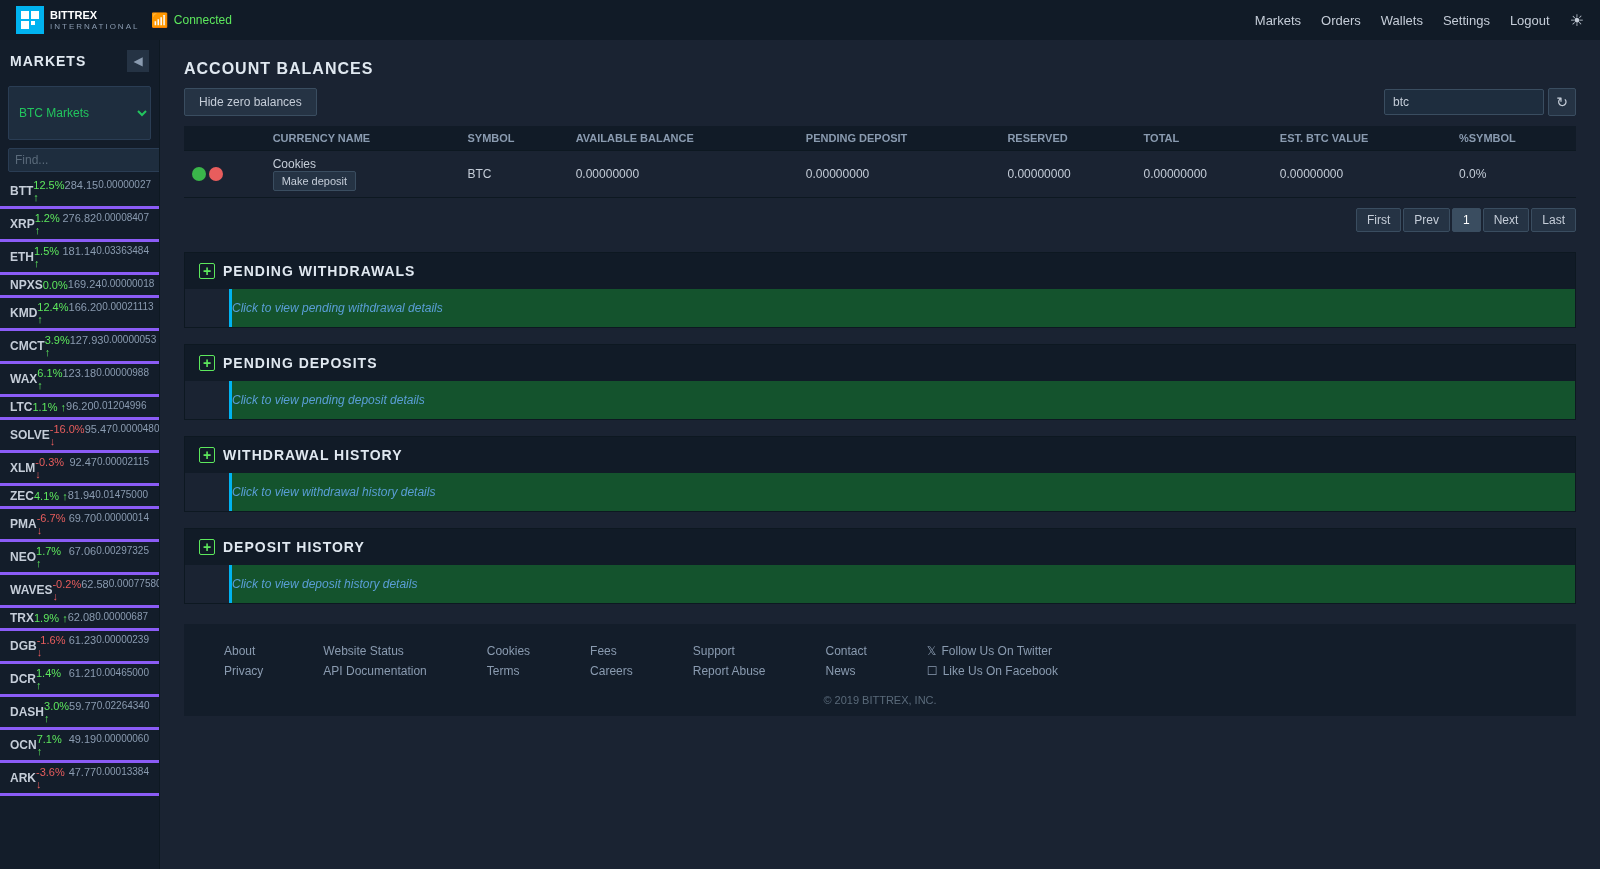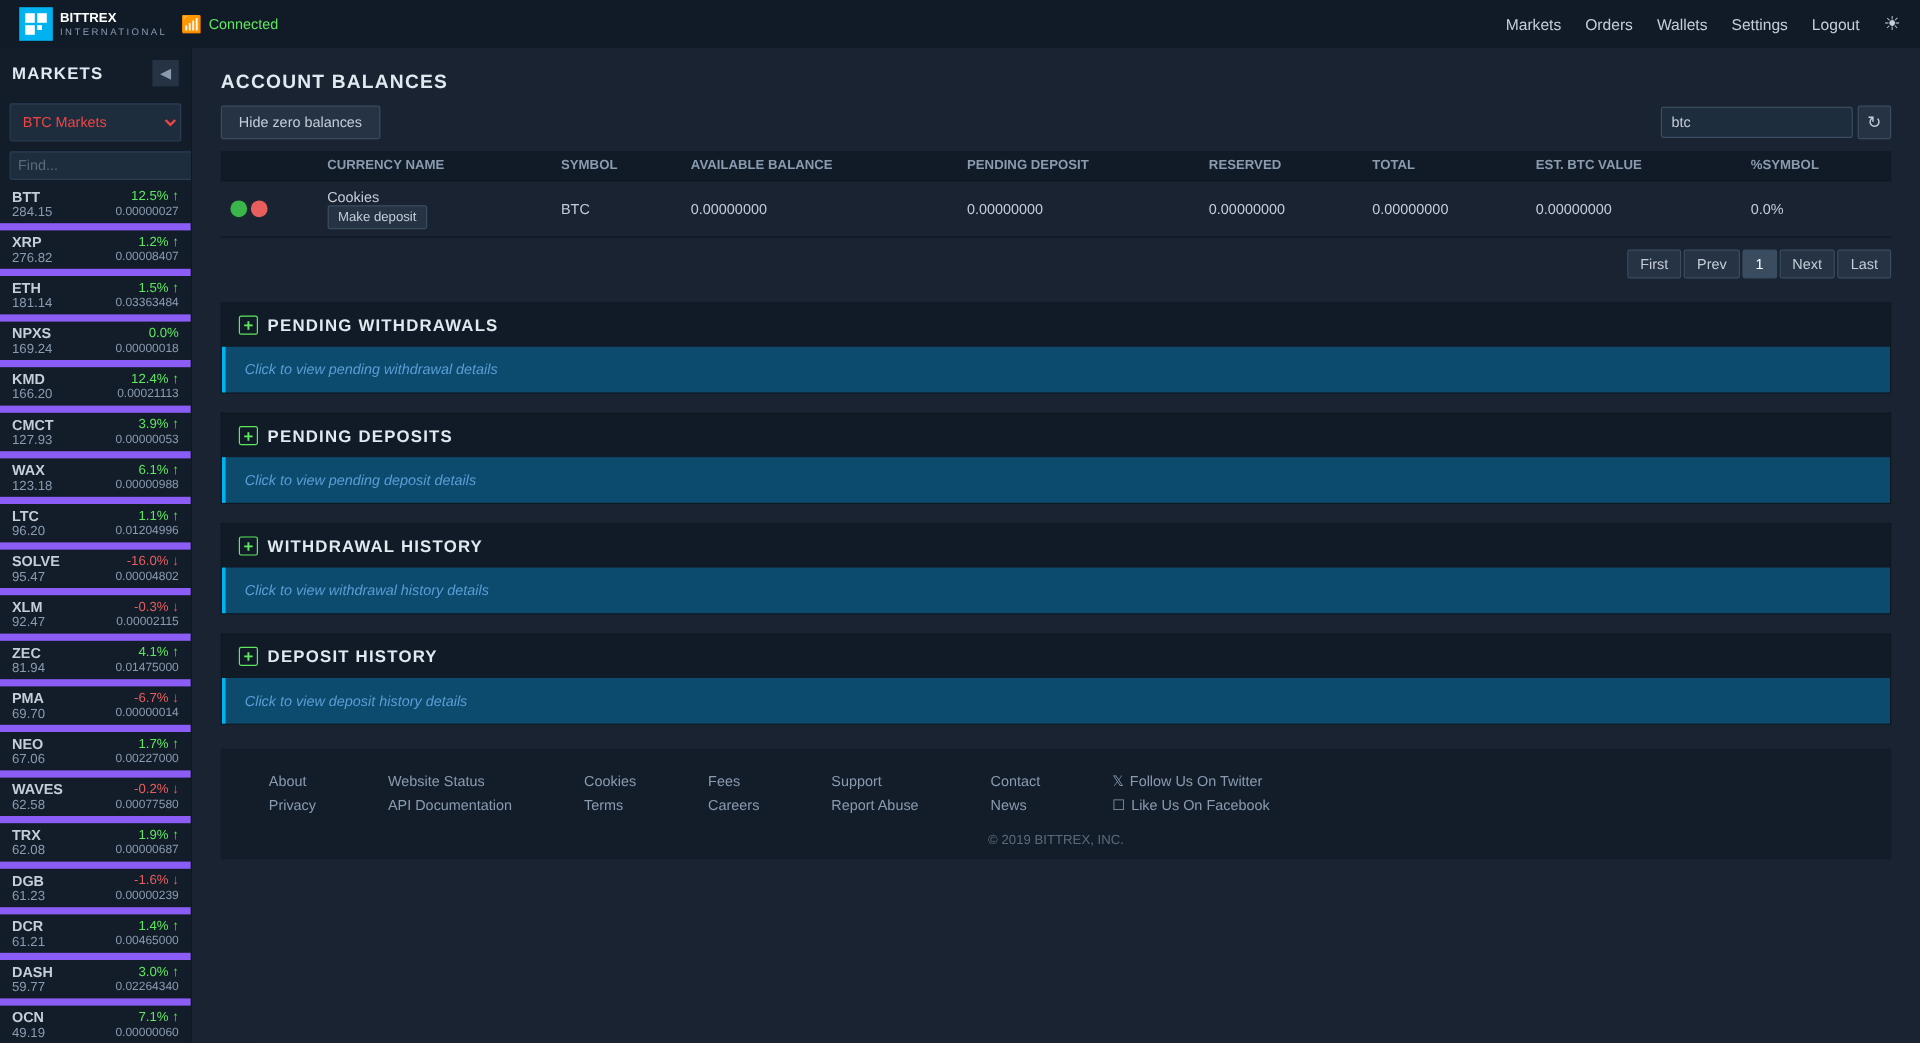--- a/index.html
+++ b/index.html
@@ -20,27 +20,27 @@
 
     
     .main-layout { display: flex; height: calc(869px - 40px); }
 
     
     .sidebar { width: 160px; background: #131d2a; border-right: 1px solid #0d1821; flex-shrink: 0; overflow-y: auto; }
     .sidebar-header { display: flex; align-items: center; justify-content: space-between; padding: 10px 10px; }
     .sidebar-title { font-size: 14px; font-weight: bold; color: #e0e8f0; letter-spacing: 1px; }
     .sidebar-collapse { background: #253344; border: none; color: #8a9bb0; cursor: pointer; width: 22px; height: 22px; display: flex; align-items: center; justify-content: center; font-size: 12px; }
     .market-select-row { padding: 4px 8px; }
-    .market-select { background: #1e2d3e; border: 1px solid #2a3d54; color: #ef4444; width: 100%; padding: 7px 6px; font-size: 12px; border-radius: 2px; }
+    .market-select { background: #1e2d3e; border: 1px solid #2a3d54; color: #22c55e; width: 100%; padding: 18px 6px; font-size: 12px; border-radius: 2px; }
     .search-row { display: flex; align-items: center; padding: 4px 8px; gap: 4px; }
     .search-input { background: #1e2d3e; border: 1px solid #2a3d54; color: #c5cdd8; flex: 1; padding: 4px 6px; font-size: 12px; border-radius: 2px; }
     .search-input::placeholder { color: #5a6a7a; }
 
     .market-list { overflow-y: auto; }
-    .market-item { display: flex; flex-direction: column; padding: 3px 10px; border-bottom: 6px solid #8b5cf6; cursor: pointer; }
+    .market-item { display: flex; padding: 3px 10px; border-bottom: 3px solid #8b5cf6; cursor: pointer; }
     .market-item-top { display: flex; justify-content: space-between; align-items: center; }
     .market-name { color: #c5cdd8; font-weight: bold; font-size: 12px; }
     .market-change { font-size: 11px; }
     .market-change.up { color: #5de85d; }
     .market-change.down { color: #e85d5d; }
     .market-item-bottom { display: flex; justify-content: space-between; }
     .market-price { color: #8a9bb0; font-size: 11px; }
     .market-btc { color: #8a9bb0; font-size: 10px; }
 
     
@@ -74,21 +74,21 @@
     
     .pagination { display: flex; justify-content: flex-end; gap: 2px; margin-bottom: 20px; }
     .page-btn { background: #253344; border: 1px solid #3a4d60; color: #c5cdd8; padding: 4px 10px; cursor: pointer; font-size: 12px; border-radius: 2px; }
     .page-btn.active { background: #3a4d60; color: #fff; }
 
     
     .collapsible-section { margin-bottom: 16px; border: 1px solid #0d1821; }
     .section-header { display: flex; align-items: center; gap: 8px; background: #111b27; padding: 10px 14px; cursor: pointer; }
     .section-expand-icon { color: #5de85d; font-size: 14px; width: 16px; height: 16px; display: flex; align-items: center; justify-content: center; border: 1px solid #5de85d; border-radius: 2px; font-weight: bold; }
     .section-name { font-size: 14px; font-weight: bold; color: #e0e8f0; letter-spacing: 1px; }
-    .section-body { background: #0c4a6e; border-left: 3px solid #00b3f0; padding: 12px 16px; }
+    .section-body { background: #14532d; border-left: 3px solid #00b3f0; padding: 12px 0; margin-left: 44px; }
     .section-body a { color: #5a9ed6; font-size: 12px; text-decoration: none; font-style: italic; }
 
     
     .footer { background: #131d2a; padding: 20px 40px 10px; margin-top: 20px; }
     .footer-links { display: flex; gap: 60px; flex-wrap: wrap; margin-bottom: 16px; }
     .footer-col { display: flex; flex-direction: column; gap: 6px; }
     .footer-link { color: #8a9bb0; font-size: 12px; text-decoration: none; }
     .footer-social { display: flex; flex-direction: column; gap: 6px; }
     .footer-social-link { color: #8a9bb0; font-size: 12px; text-decoration: none; display: flex; align-items: center; gap: 5px; }
     .footer-copyright { text-align: center; color: #5a6a7a; font-size: 11px; margin-top: 8px; }
@@ -269,21 +269,21 @@
         <span class="market-btc">0.00000014</span>
       </div>
     </div>
         <div class="market-item">
       <div class="market-item-top">
         <span class="market-name">NEO</span>
         <span class="market-change up">1.7% ↑</span>
       </div>
       <div class="market-item-bottom">
         <span class="market-price">67.06</span>
-        <span class="market-btc">0.00227000</span>
+        <span class="market-btc">0.00297325</span>
       </div>
     </div>
         <div class="market-item">
       <div class="market-item-top">
         <span class="market-name">WAVES</span>
         <span class="market-change down">-0.2% ↓</span>
       </div>
       <div class="market-item-bottom">
         <span class="market-price">62.58</span>
         <span class="market-btc">0.00077580</span>

